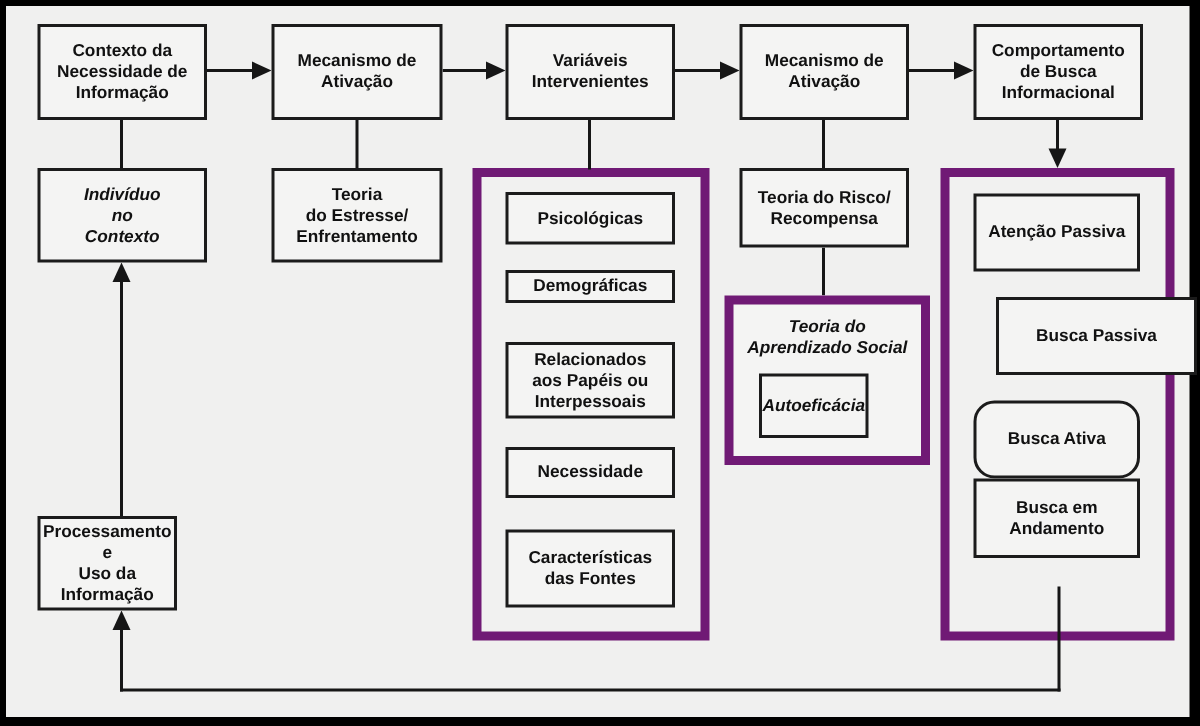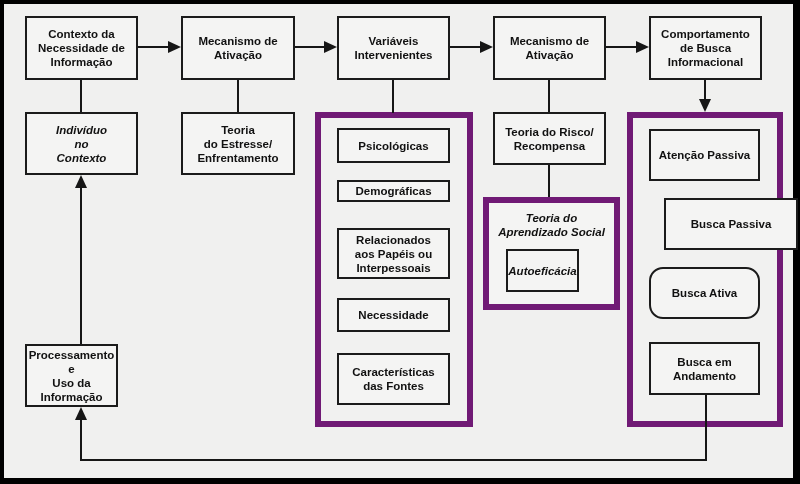--- a/index.html
+++ b/index.html
@@ -127,21 +127,21 @@
   <div class="group" style="left:627px;top:112px;width:156px;height:315px;"></div>
   <div class="box" style="left:649px;top:129px;width:111px;height:52px;">
     <span class="lbl">Atenção Passiva</span>
   </div>
   <div class="box" style="left:664px;top:198px;width:134px;height:52px;">
     <span class="lbl">Busca Passiva</span>
   </div>
   <div class="box" style="left:649px;top:267px;width:111px;height:52px;border-radius:14px;">
     <span class="lbl">Busca Ativa</span>
   </div>
-  <div class="box" style="left:649px;top:342px;width:111px;height:53px;">
+  <div class="box" style="left:649px;top:319px;width:111px;height:53px;">
     <span class="lbl">Busca em
 Andamento</span>
   </div>
 
   <div class="box" style="left:25px;top:344px;width:93px;height:63px;justify-content:flex-end;">
     <span class="lbl">Processamento e
 Uso da
 Informação</span>
   </div>
 

